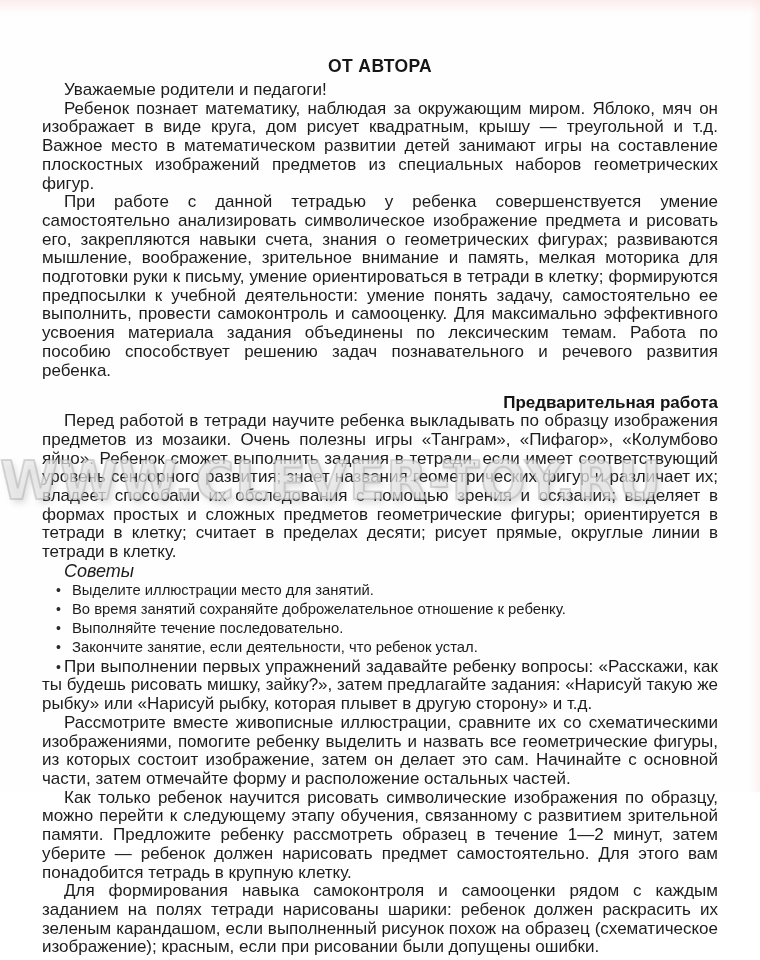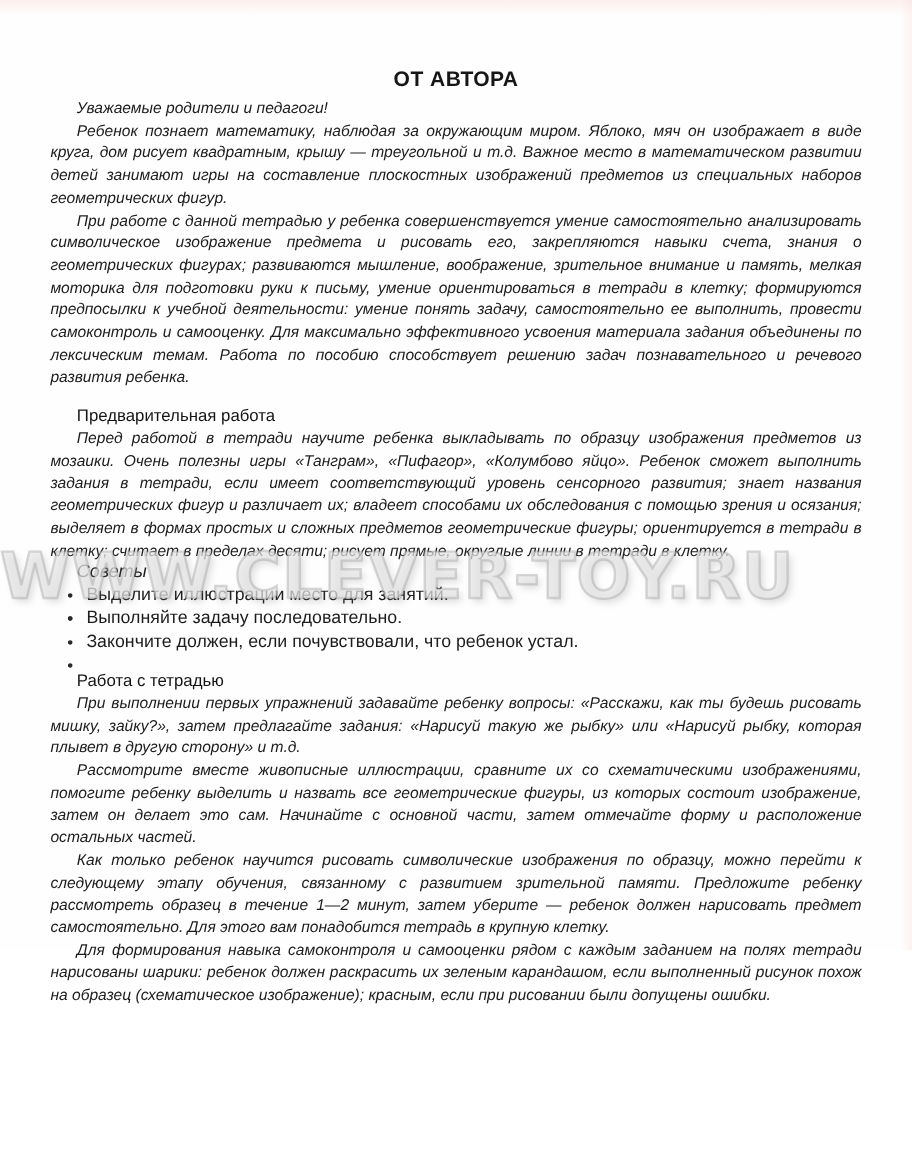--- a/index.html
+++ b/index.html
@@ -23,40 +23,40 @@
   h1.title {
     margin: 0 0 4px 0;
     text-align: center;
     font-size: 17.5px;
     font-weight: bold;
     letter-spacing: 0.4px;
     color: #161616;
   }
   p {
     margin: 0;
-    font-size: 13px;
+    font-size: 17px;
     line-height: 18.7px;
     text-align: justify;
-    font-style: italic;
   }
   p.indent { text-indent: 22px; }
   p.greeting { text-align: left; }
   h2.section {
     margin: 13px 0 0 0;
     padding-left: 22px;
-    font-size: 14px;
+    font-size: 17px;
     line-height: 19px;
-    font-weight: normal;
+    font-weight: bold;
     color: #141414;
+    text-align: right;
   }
   p.subhead {
     padding-left: 22px;
     font-style: italic;
     text-align: left;
-    font-size: 15px;
+    font-size: 18px;
   }
   ul.tips {
     margin: 0; padding: 0;
     list-style: none;
   }
   ul.tips li {
     position: relative;
     padding-left: 30px;
     font-size: 14.8px;
     line-height: 19.3px;
@@ -102,35 +102,35 @@
   <p class="indent">Перед работой в тетради научите ребенка выкладывать по образцу изображения предметов из мозаики. Очень полезны игры «Танграм», «Пифагор», «Колумбово яйцо». Ребенок сможет выполнить задания в тетради, если имеет соответствующий уровень сенсорного развития; знает названия геометрических фигур и различает их; владеет способами их обследования с помощью зрения и осязания; выделяет в формах простых и сложных предметов геометрические фигуры; ориентируется в тетради в клетку; считает в пределах десяти; рисует прямые, округлые линии в тетради в клетку.</p>
 
   <p class="subhead">Советы</p>
   <ul class="tips">
     <li>
       <span class="bullet">•</span>
       <span>Выделите иллюстрации место для занятий.</span>
     </li>
     <li>
       <span class="bullet">•</span>
+      <span>Во время занятий сохраняйте доброжелательное отношение к ребенку.</span>
     </li>
     <li>
       <span class="bullet">•</span>
-      <span>Выполняйте задачу последовательно.</span>
+      <span>Выполняйте течение последовательно.</span>
     </li>
     <li>
       <span class="bullet">•</span>
-      <span>Закончите должен, если почувствовали, что ребенок устал.</span>
+      <span>Закончите занятие, если деятельности, что ребенок устал.</span>
     </li>
     <li>
       <span class="bullet">•</span>
     </li>
   </ul>
 
-  <h2 class="section">Работа с тетрадью</h2>
   <p class="indent">При выполнении первых упражнений задавайте ребенку вопросы: «Расскажи, как ты будешь рисовать мишку, зайку?», затем предлагайте задания: «Нарисуй такую же рыбку» или «Нарисуй рыбку, которая плывет в другую сторону» и т.д.</p>
   <p class="indent">Рассмотрите вместе живописные иллюстрации, сравните их со схематическими изображениями, помогите ребенку выделить и назвать все геометрические фигуры, из которых состоит изображение, затем он делает это сам. Начинайте с основной части, затем отмечайте форму и расположение остальных частей.</p>
   <p class="indent">Как только ребенок научится рисовать символические изображения по образцу, можно перейти к следующему этапу обучения, связанному с развитием зрительной памяти. Предложите ребенку рассмотреть образец в течение 1—2 минут, затем уберите — ребенок должен нарисовать предмет самостоятельно. Для этого вам понадобится тетрадь в крупную клетку.</p>
   <p class="indent">Для формирования навыка самоконтроля и самооценки рядом с каждым заданием на полях тетради нарисованы шарики: ребенок должен раскрасить их зеленым карандашом, если выполненный рисунок похож на образец (схематическое изображение); красным, если при рисовании были допущены ошибки.</p>
 
   <div class="watermark">WWW.CLEVER-TOY.RU</div>
 
 </div>
 
 </body></html>

